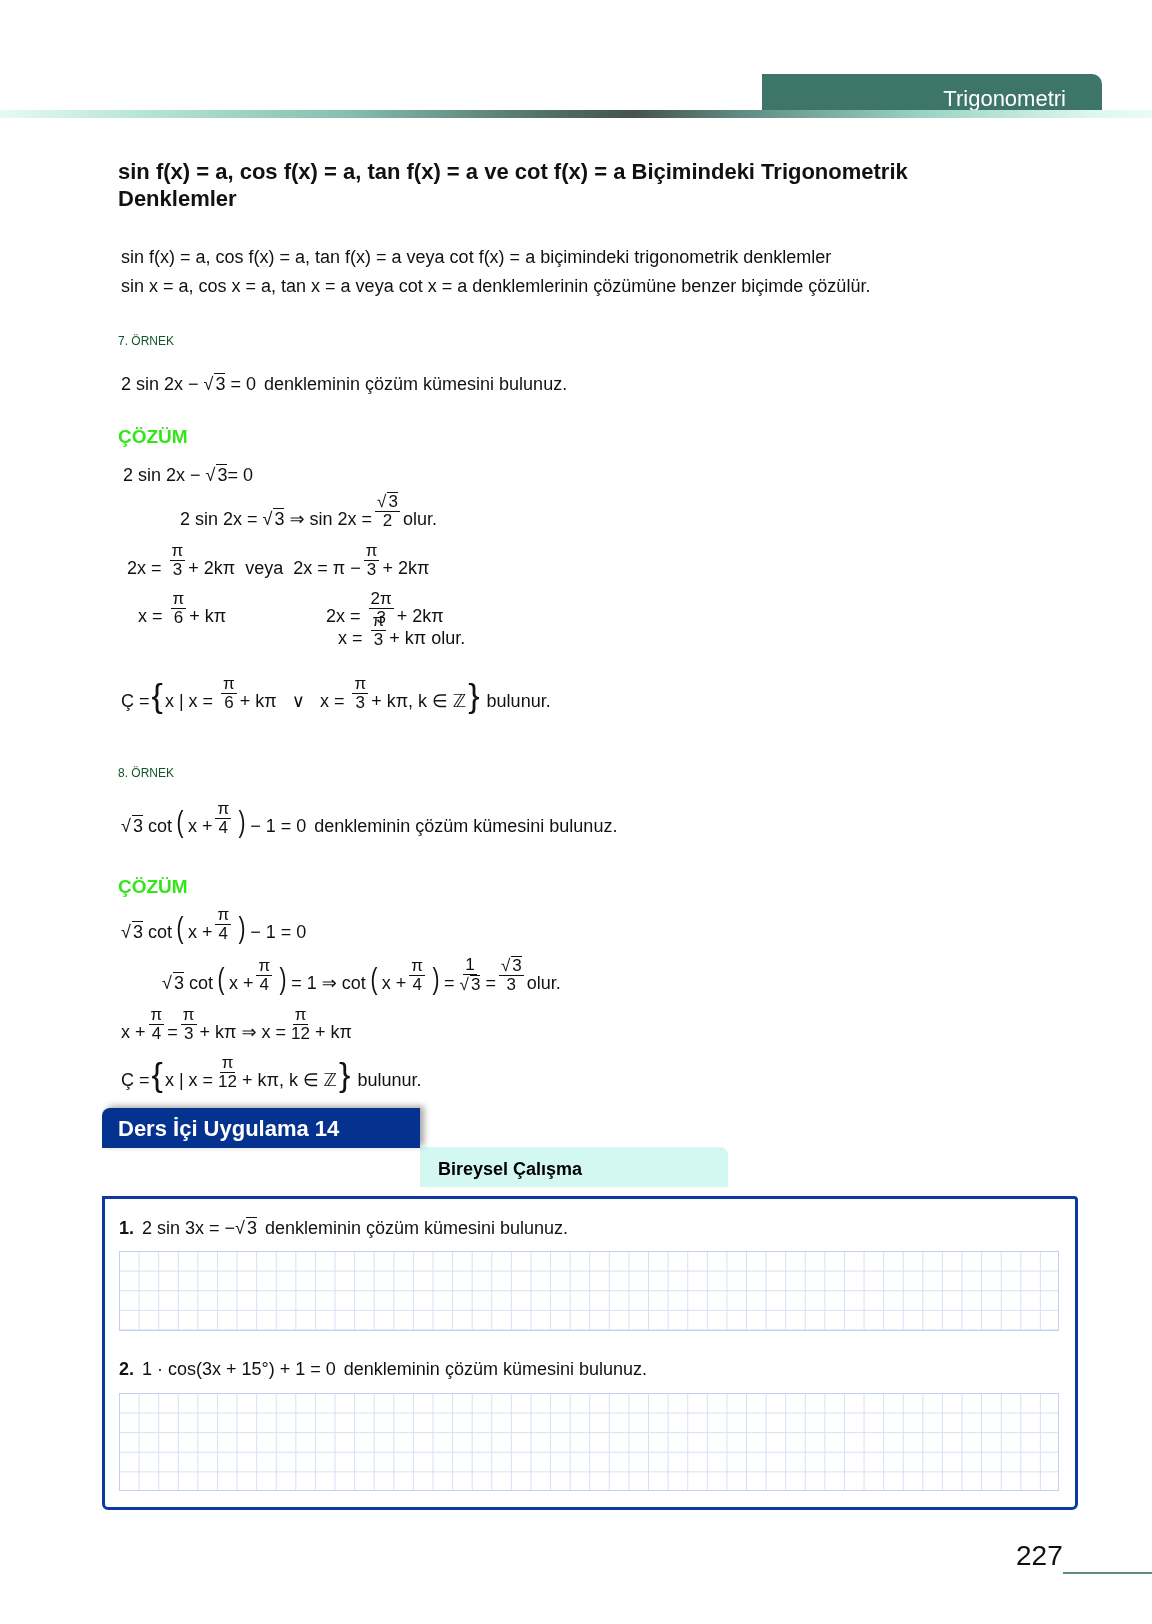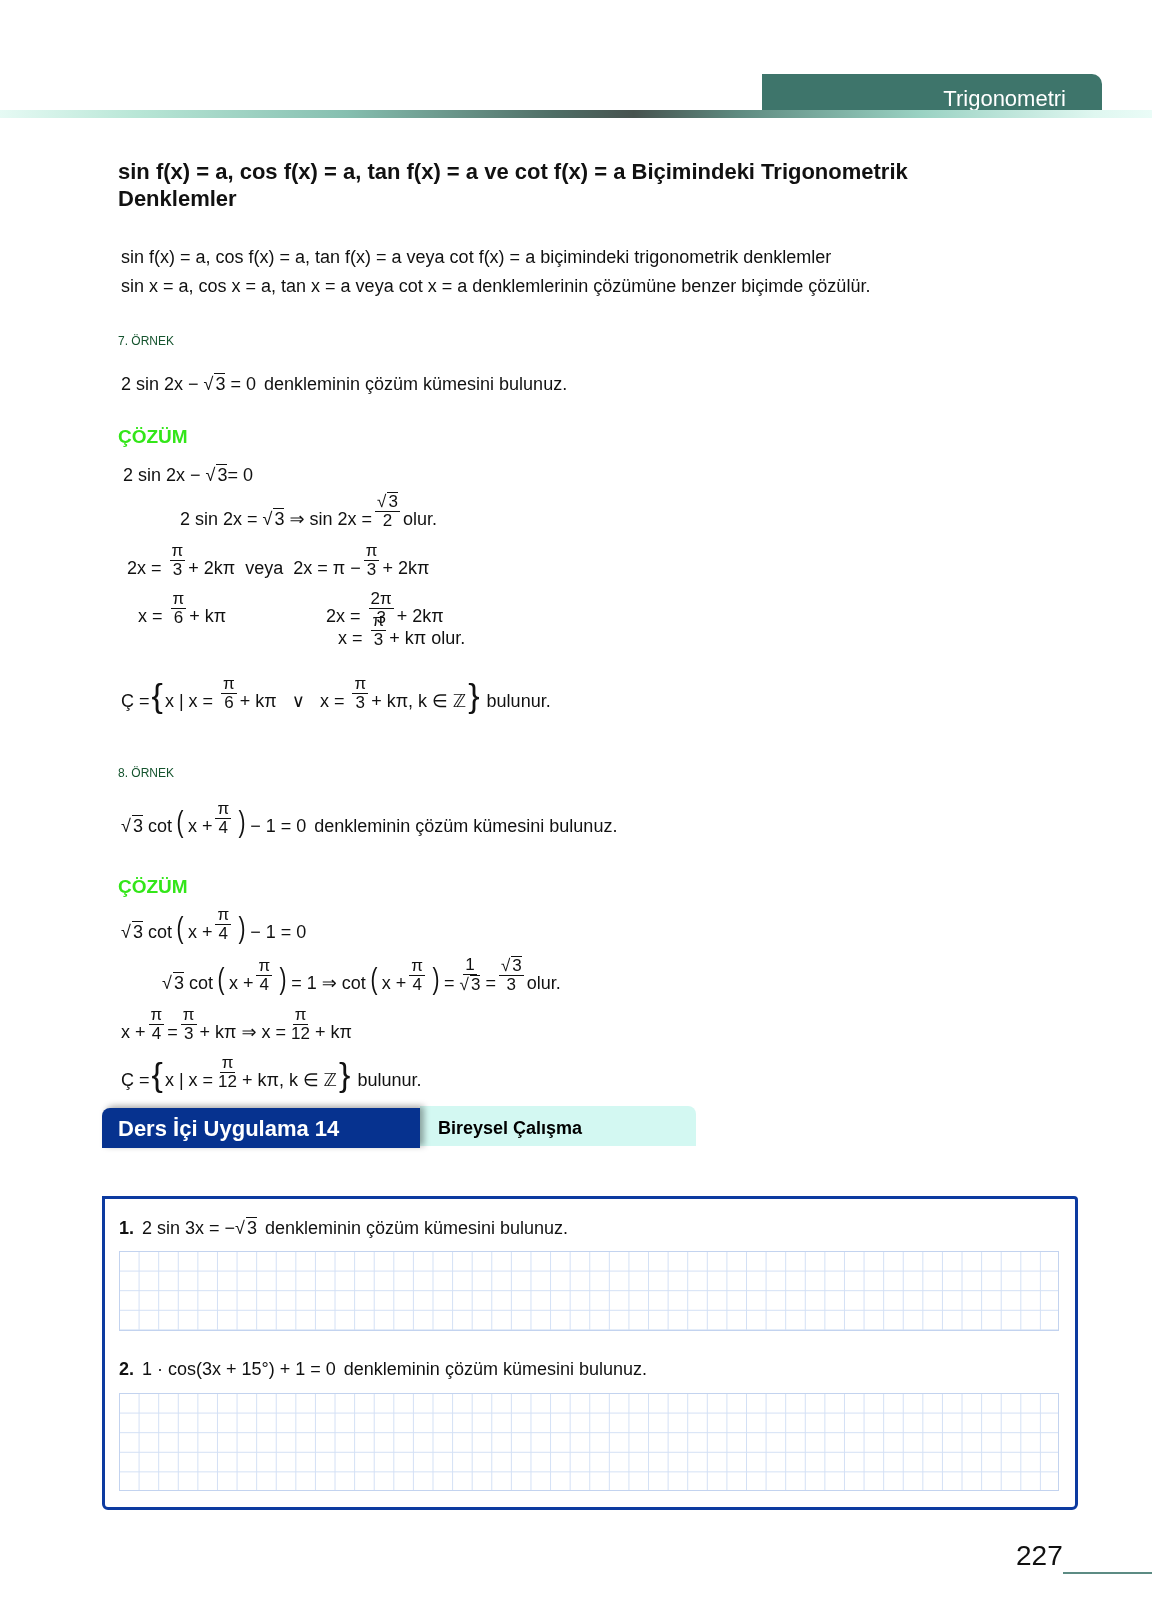--- a/index.html
+++ b/index.html
@@ -17,21 +17,21 @@
   .frac{display:inline-flex;flex-direction:column;align-items:center;vertical-align:middle;margin:0 3px;line-height:18px;font-size:17px;}
   .frac .n{border-bottom:1.3px solid #111;padding:0 2px;}
   .frac .d{padding:0 2px;}
   .sq{display:inline-block;border-top:1.3px solid #111;padding-left:1px;margin-left:1px;}
   .big{font-size:30px;font-weight:100;line-height:30px;margin:0 3px;transform:scaleX(0.7);display:inline-block;}
   .brace{font-size:34px;line-height:34px;margin:0 2px;font-weight:100;}
   .sp{display:inline-block;width:8px;}
   
   .tab-blue{position:absolute;left:102px;top:1108px;width:318px;height:40px;background:#06328f;border-radius:8px 0 0 0;box-shadow:4px -2px 6px rgba(0,0,0,0.35);}
   .tab-blue span{position:absolute;left:16px;top:8px;color:#fff;font-size:22px;font-weight:bold;}
-  .tab-light{position:absolute;left:420px;top:1106px;width:276px;height:40px;background:#d3f8f2;border-radius:0 8px 0 0;}
+  .tab-light{position:absolute;left:420px;top:1147px;width:308px;height:40px;background:#d3f8f2;border-radius:0 8px 0 0;}
   .tab-light span{position:absolute;left:18px;top:12px;color:#000;font-size:18px;font-weight:bold;}
   .box{position:absolute;left:102px;top:1196px;width:976px;height:314px;border:3px solid #0c3aa0;border-radius:0 4px 6px 6px;background:#fff;box-sizing:border-box;}
   .q{position:absolute;left:14px;font-size:18px;white-space:nowrap;display:flex;align-items:center;}
   .q b{margin-right:8px;}
   .grid{position:absolute;left:14px;width:940px;border:1.5px solid #c3d3ef;box-sizing:border-box;
     background-image:linear-gradient(#d3e0f5 1px,transparent 1px),linear-gradient(90deg,#d3e0f5 1px,transparent 1px);
     background-size:19.6px 19.6px;background-position:-1px -1px;}
   .pgnum{position:absolute;left:1016px;top:1540px;font-size:28px;color:#111;}
   .pgline{position:absolute;left:1063px;top:1572px;width:89px;height:2px;background:#5c8b83;}
 </style>

